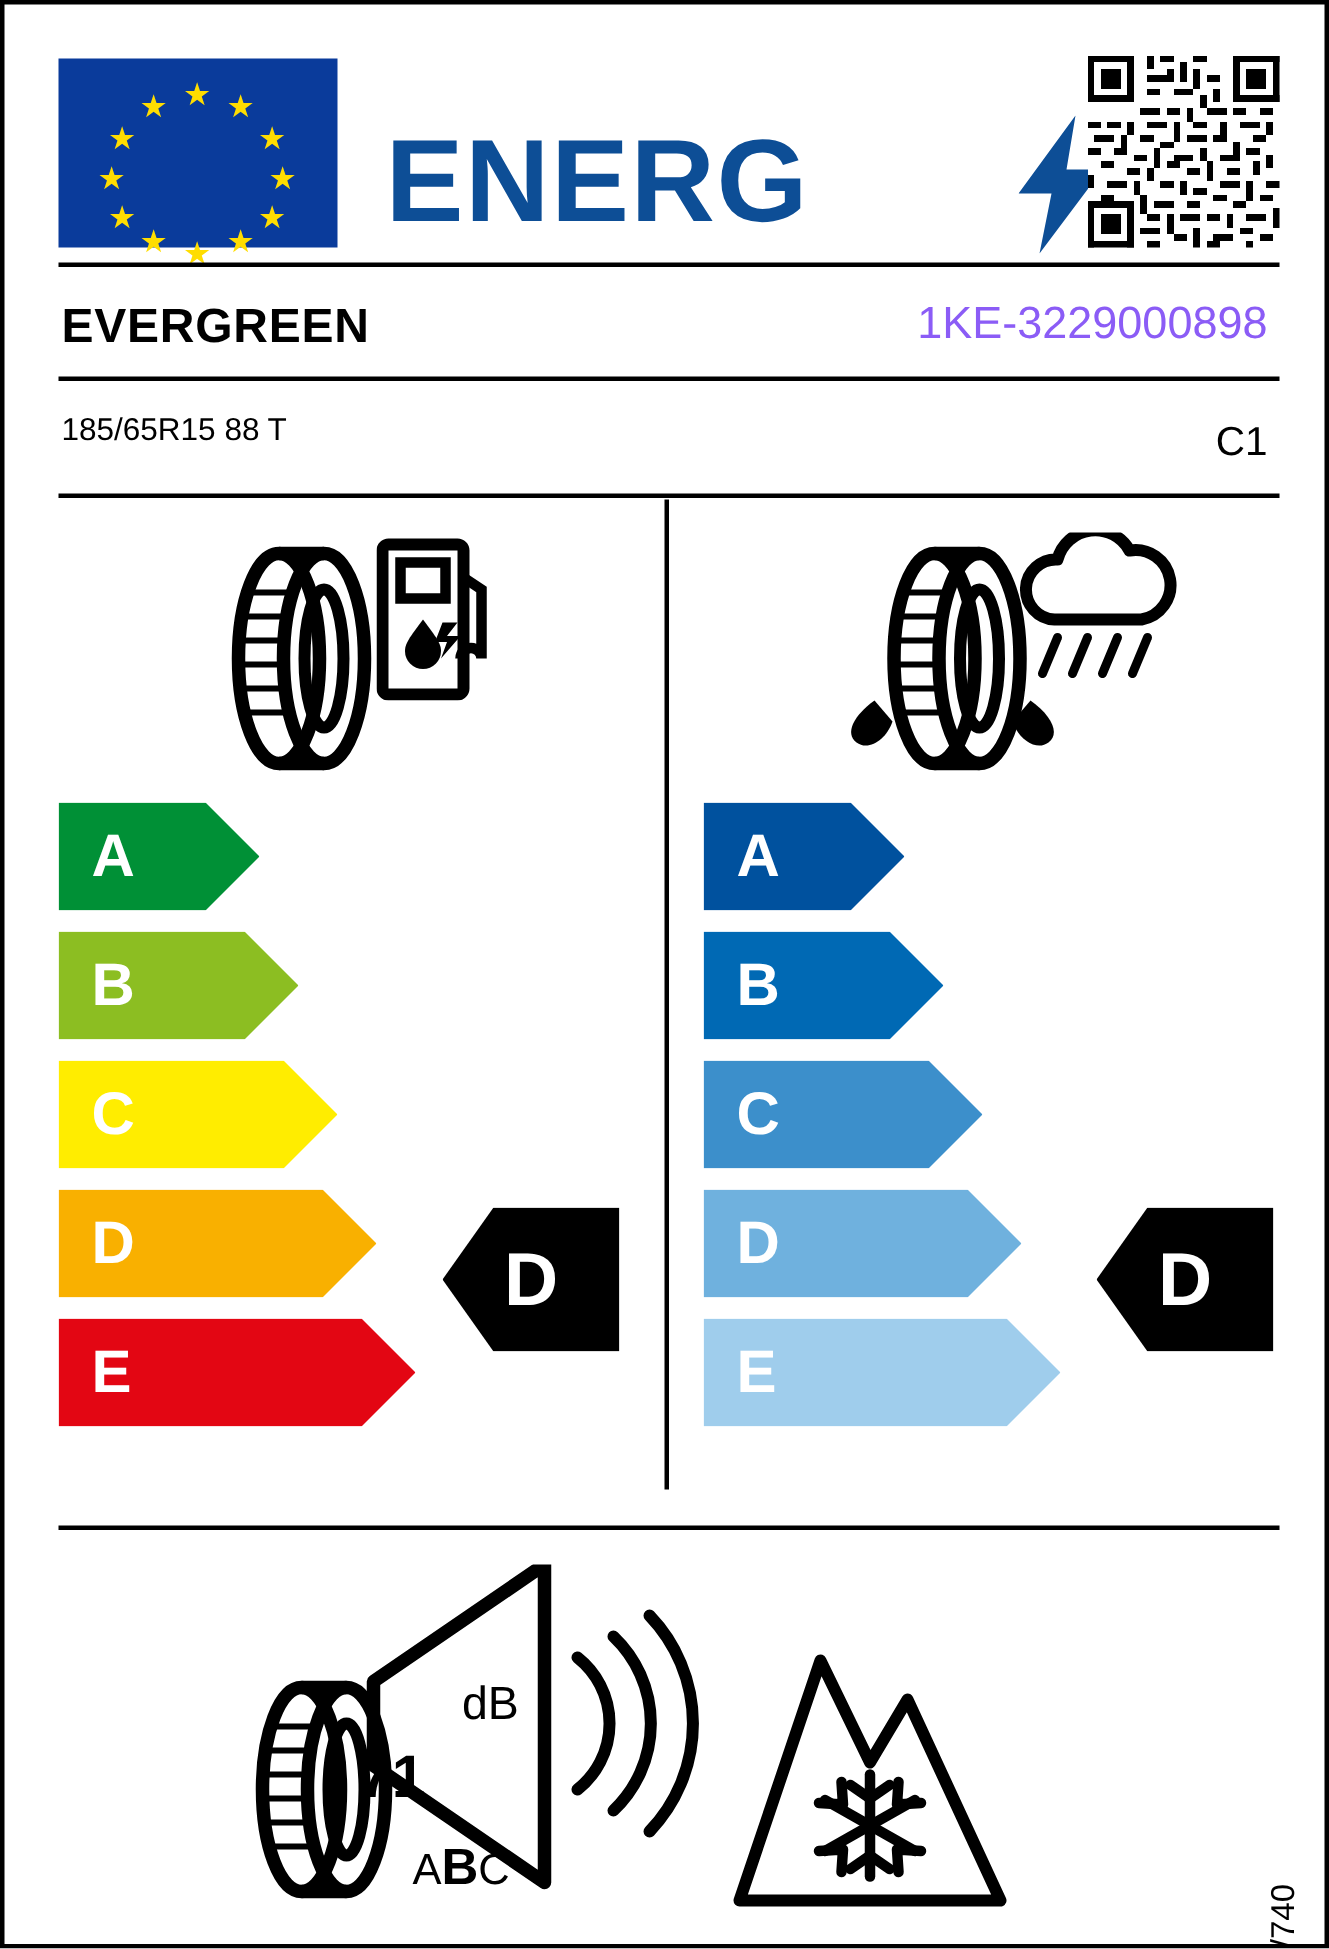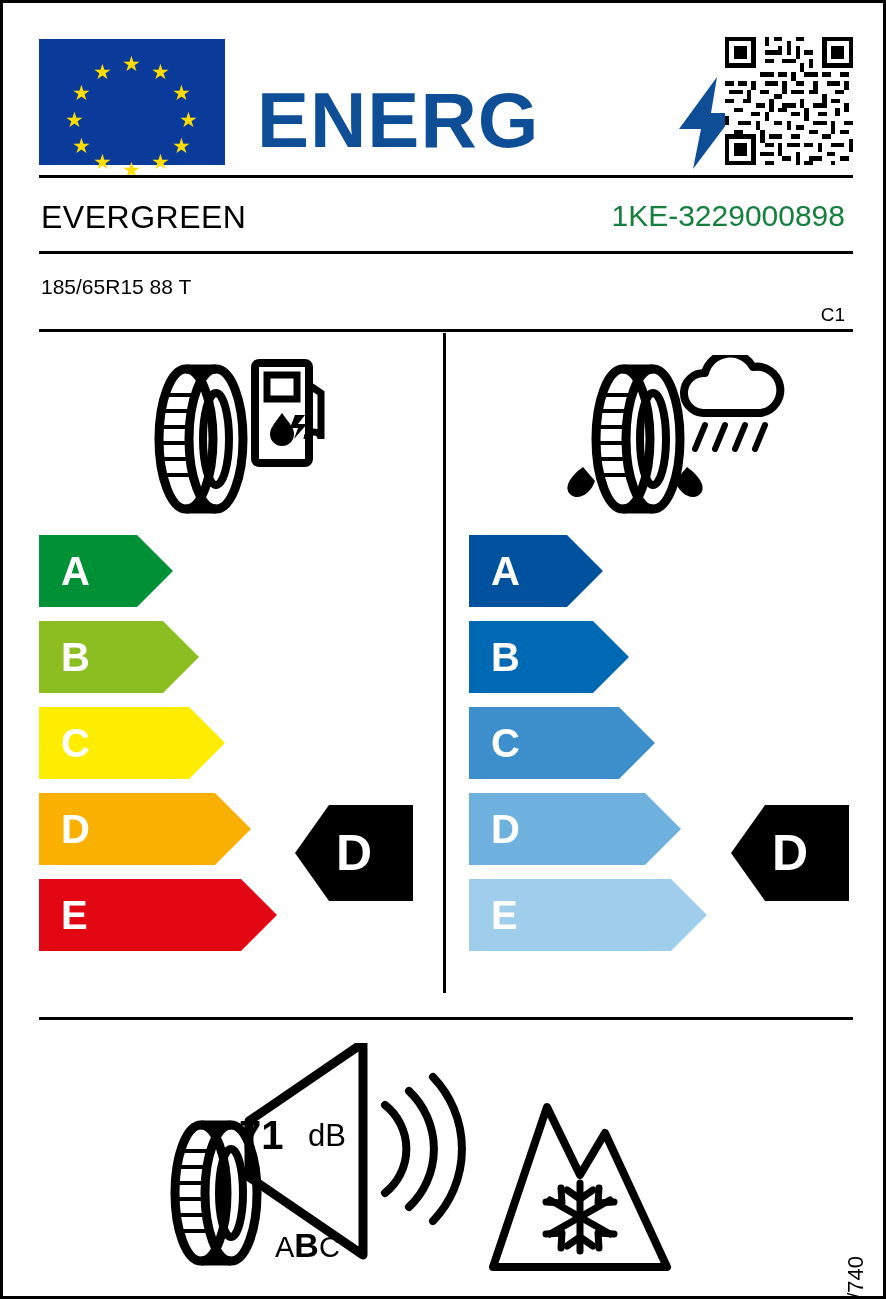--- a/index.html
+++ b/index.html
@@ -85,48 +85,47 @@
     width: 3px;
     background: #000;
   }
 
   
   .brand {
     position: absolute;
     left: 38px;
     top: 196px;
     font-size: 32px;
-    font-weight: normal;
+    font-weight: bold;
     letter-spacing: 0.5px;
     color: #000;
   }
   .model {
     position: absolute;
     right: 38px;
     top: 196px;
     font-size: 30px;
-    color: #15803d;
+    color: #8b5cf6;
     text-align: right;
   }
 
   
   .size {
     position: absolute;
     left: 38px;
     top: 272px;
     font-size: 21px;
     color: #000;
   }
   .classcode {
     position: absolute;
     right: 38px;
     top: 276px;
-    font-size: 19px;
-    color: #000;
-    margin-top: 25px;
+    font-size: 27px;
+    color: #000;
   }
 
   
   .pict {
     position: absolute;
   }
 
   
   .grades {
     position: absolute;
@@ -166,21 +165,21 @@
   .noise-block {
     position: absolute;
     left: 150px;
     top: 1040px;
     width: 330px;
     height: 230px;
   }
   .db-value {
     position: absolute;
     left: 236px;
-    top: 1110px;
+    top: 1160px;
     font-size: 40px;
     font-weight: bold;
     color: #000;
   }
   .db-unit {
     position: absolute;
     left: 305px;
     top: 1115px;
     font-size: 31px;
     color: #000;

